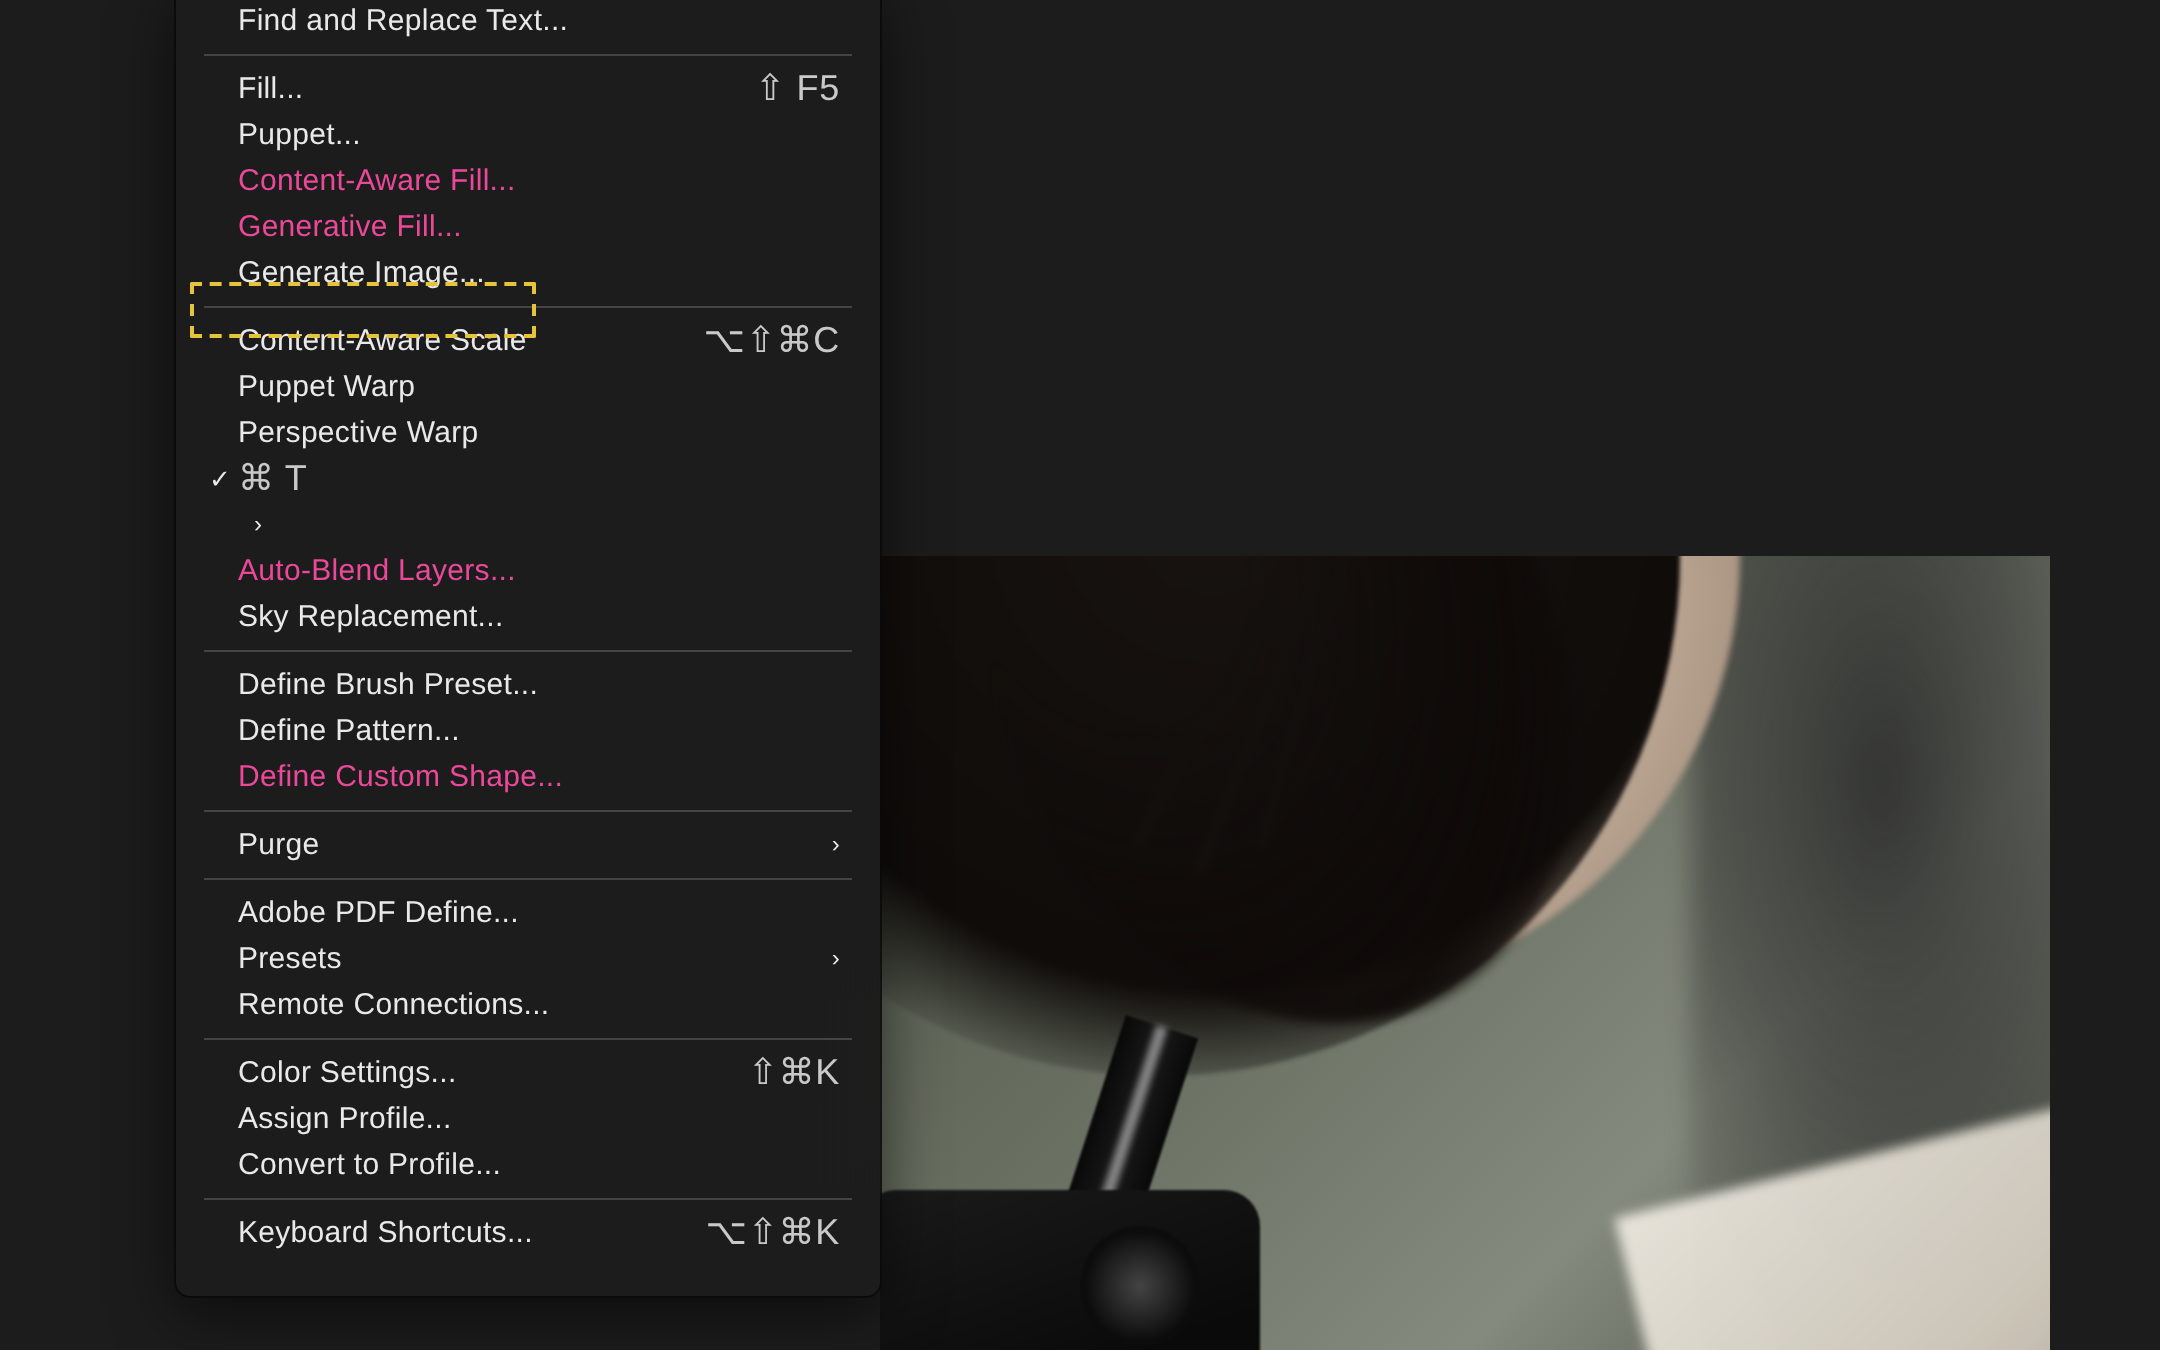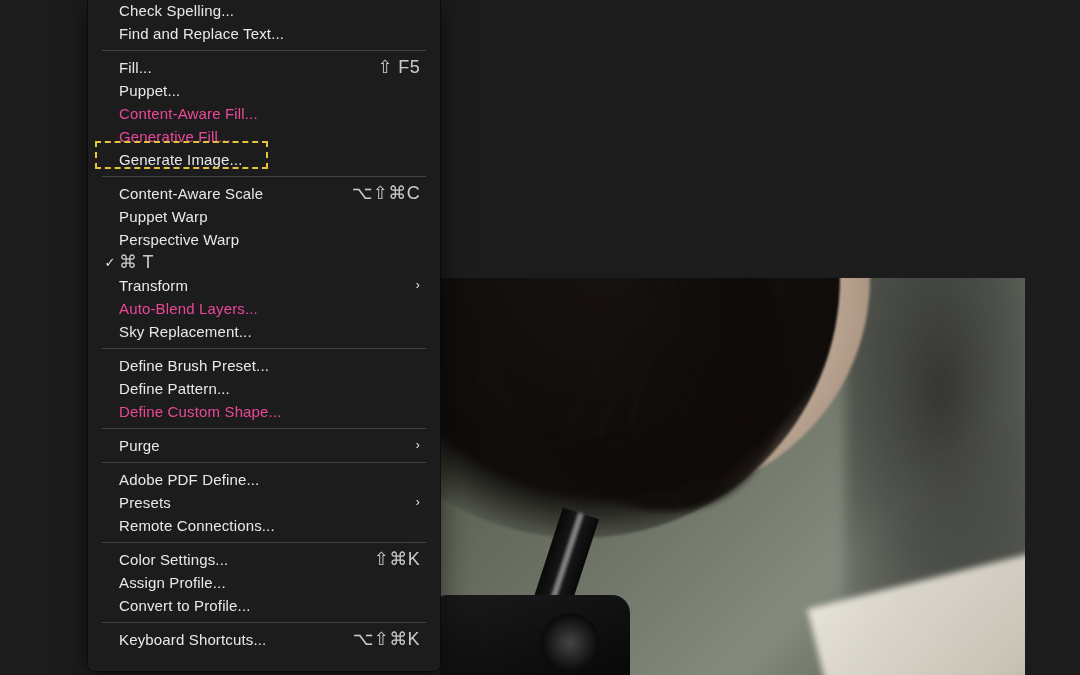--- a/index.html
+++ b/index.html
@@ -207,24 +207,20 @@
     <div class="strand" style="left:210px;top:-10px;width:4px;height:160px;transform:rotate(16deg)"></div>
     <div class="strap"></div>
       <div class="strap-hl"></div>
     <div class="camera"></div>
     <div class="paper"></div>
   </div>
 
   <div class="menu" id="menu">
       <div class="item">
         <span class="chk"></span>
-        <span class="lbl">Check Spelling...</span>
-      </div>
-      <div class="item">
-        <span class="chk"></span>
         <span class="lbl">Find and Replace Text...</span>
       </div>
       <div class="sep"></div>
       <div class="item">
         <span class="chk"></span>
         <span class="lbl">Fill...</span>
         <span class="sc">⇧ F5</span>
       </div>
       <div class="item">
         <span class="chk"></span>
@@ -255,21 +251,20 @@
       <div class="item">
         <span class="chk"></span>
         <span class="lbl">Perspective Warp</span>
       </div>
       <div class="item">
         <span class="chk">✓</span>
         <span class="sc">⌘ T</span>
       </div>
       <div class="item">
         <span class="chk"></span>
-        <span class="lbl">Transform</span>
         <span class="sub">›</span>
       </div>
       <div class="item disabled">
         <span class="chk"></span>
         <span class="lbl">Auto-Blend Layers...</span>
       </div>
       <div class="item">
         <span class="chk"></span>
         <span class="lbl">Sky Replacement...</span>
       </div>

